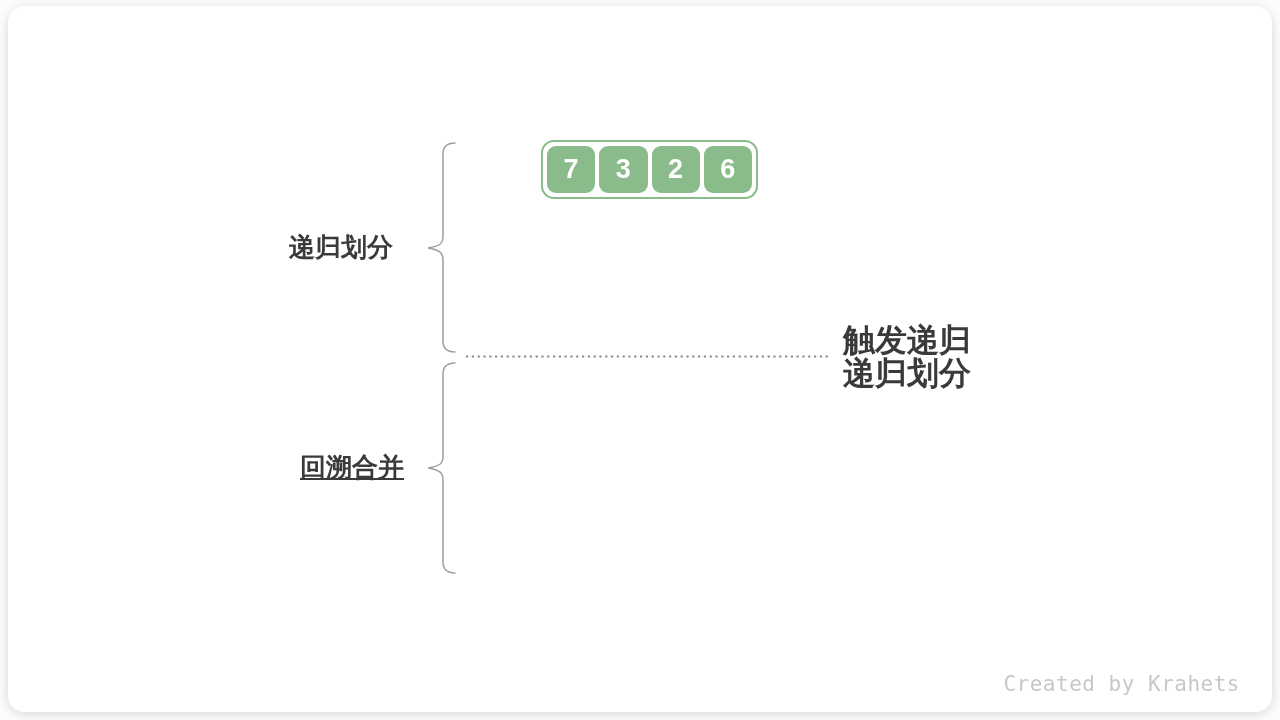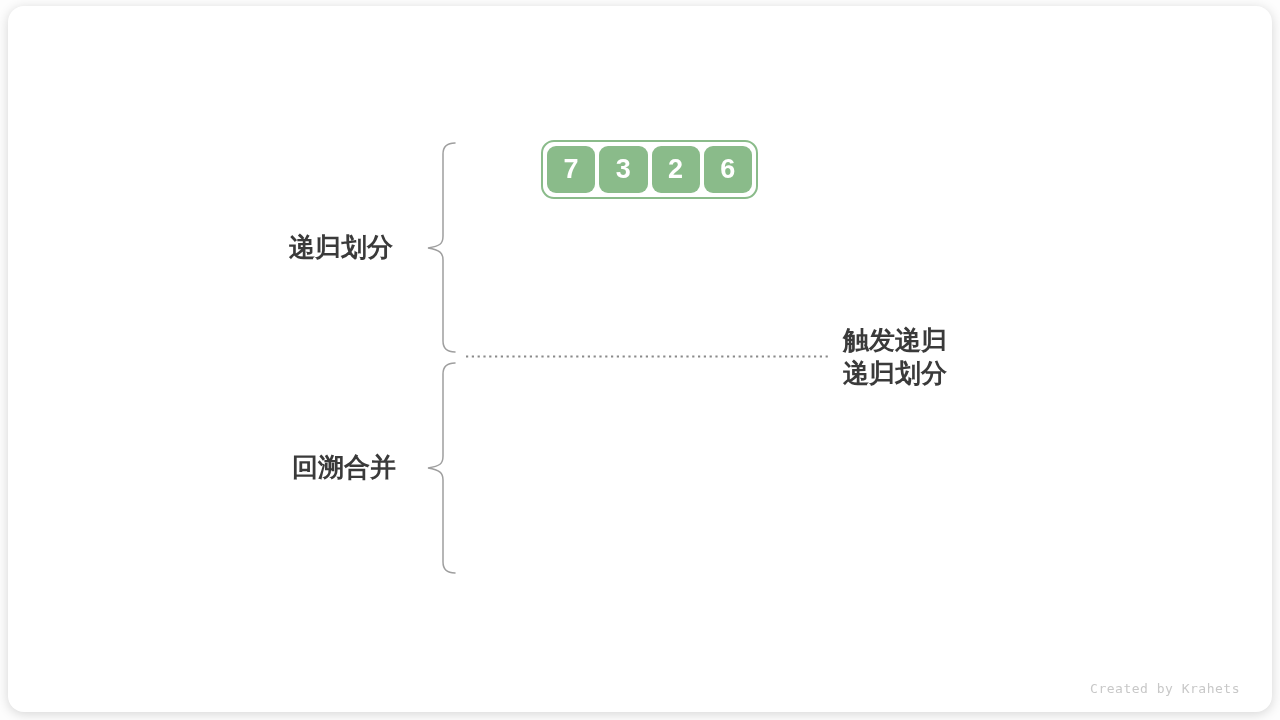--- a/index.html
+++ b/index.html
@@ -59,37 +59,37 @@
   }
   .phase-label {
     position: absolute;
     font-size: 26px;
     font-weight: 700;
     color: #3a3a3a;
     line-height: 28px;
     white-space: nowrap;
   }
   .phase-label.divide { left: 289px; top: 233px; }
-  .phase-label.merge  { left: 292px; top: 453px; }
+  .phase-label.merge  { left: 300px; top: 453px; text-decoration: underline; }
   .annotation {
     position: absolute;
     left: 843px;
     top: 324px;
-    font-size: 26px;
+    font-size: 32px;
     font-weight: 700;
     color: #3a3a3a;
     line-height: 33px;
     white-space: nowrap;
   }
   .watermark {
     position: absolute;
     right: 40px;
     bottom: 24px;
     font-family: "DejaVu Sans Mono", "Liberation Mono", monospace;
-    font-size: 13px;
+    font-size: 21px;
     color: #c8c8c8;
     letter-spacing: 0.5px;
     white-space: nowrap;
   }
 </style>
 </head>
 <body>
 
 <div class="card"></div>
 

